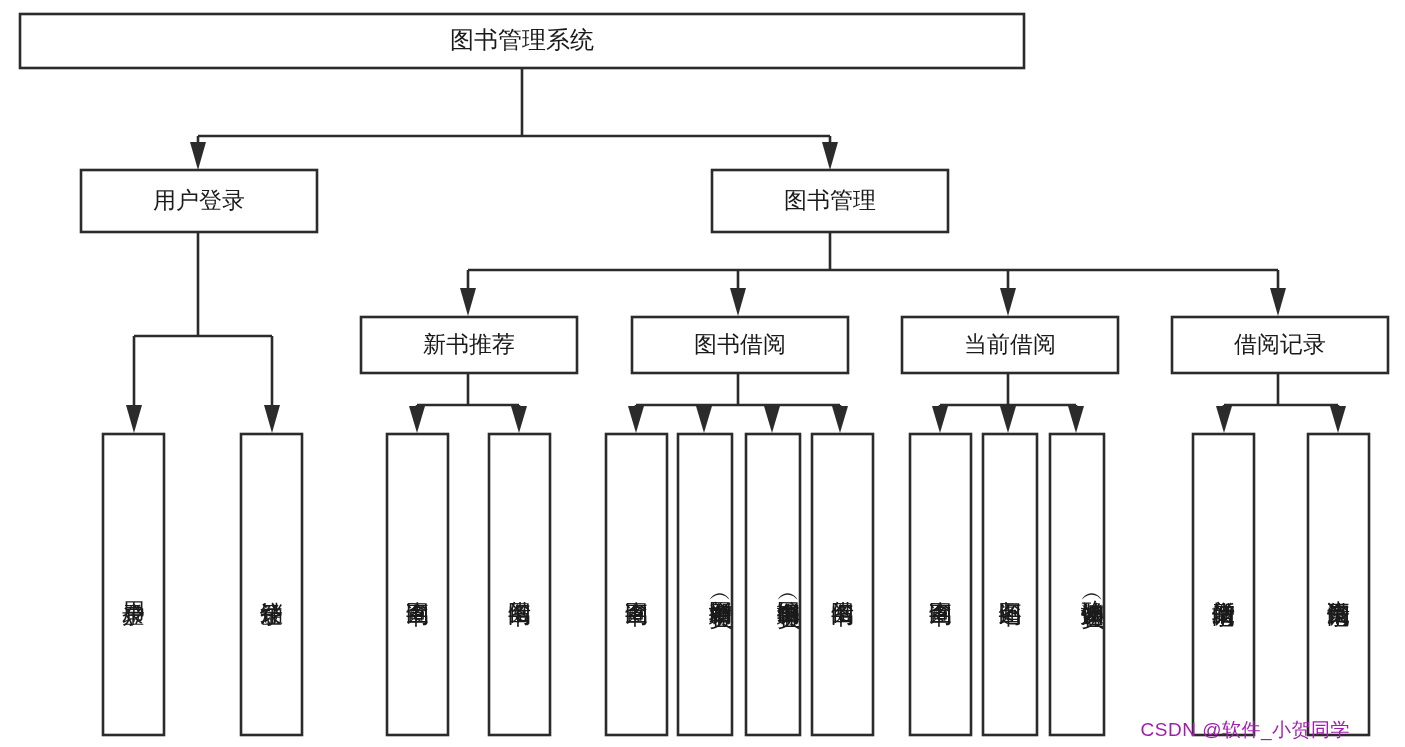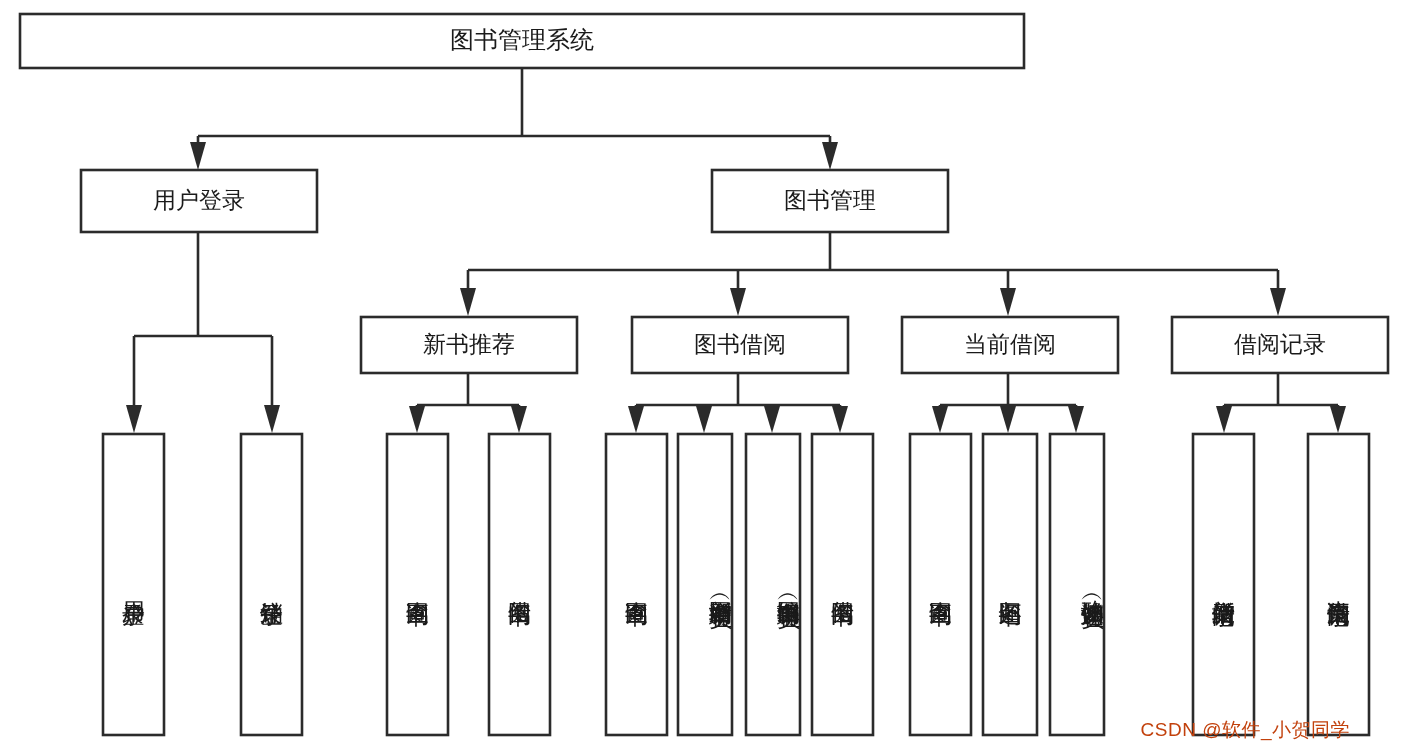--- a/index.html
+++ b/index.html
@@ -67,21 +67,21 @@
     text-align: center;
     white-space: nowrap;
     pointer-events: none;
   }
   .watermark {
     position: absolute;
     right: 8px;
     bottom: 4px;
     font-family: "Liberation Sans", "DejaVu Sans", sans-serif;
     font-size: 19px;
-    color: #c2410c;
+    color: #a21caf;
     letter-spacing: 0.5px;
     white-space: nowrap;
   }
 </style>
 </head>
 <body>
 
 <div id="diagram-root">
 
   <svg class="diagram-canvas" viewBox="0 0 1405 747">

